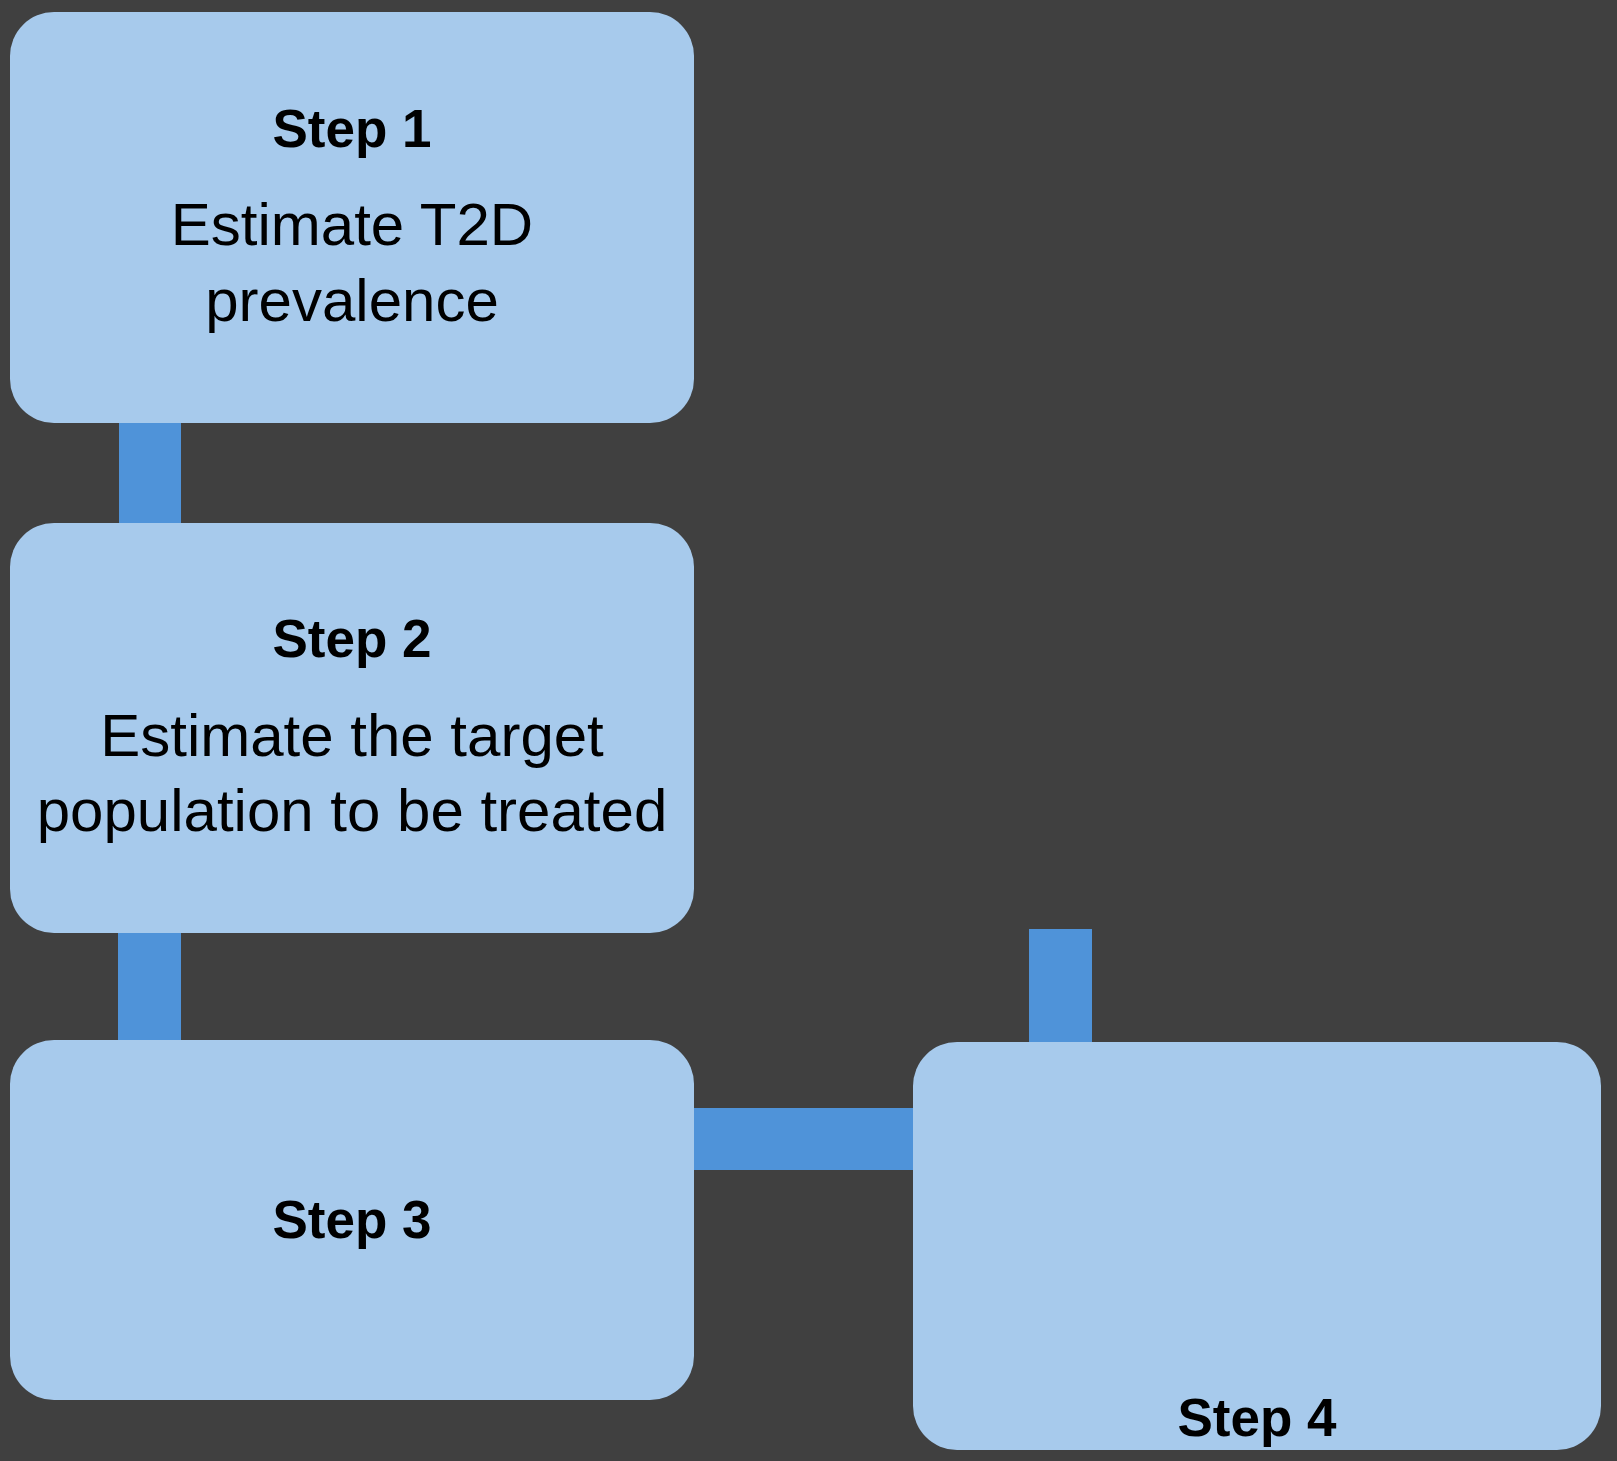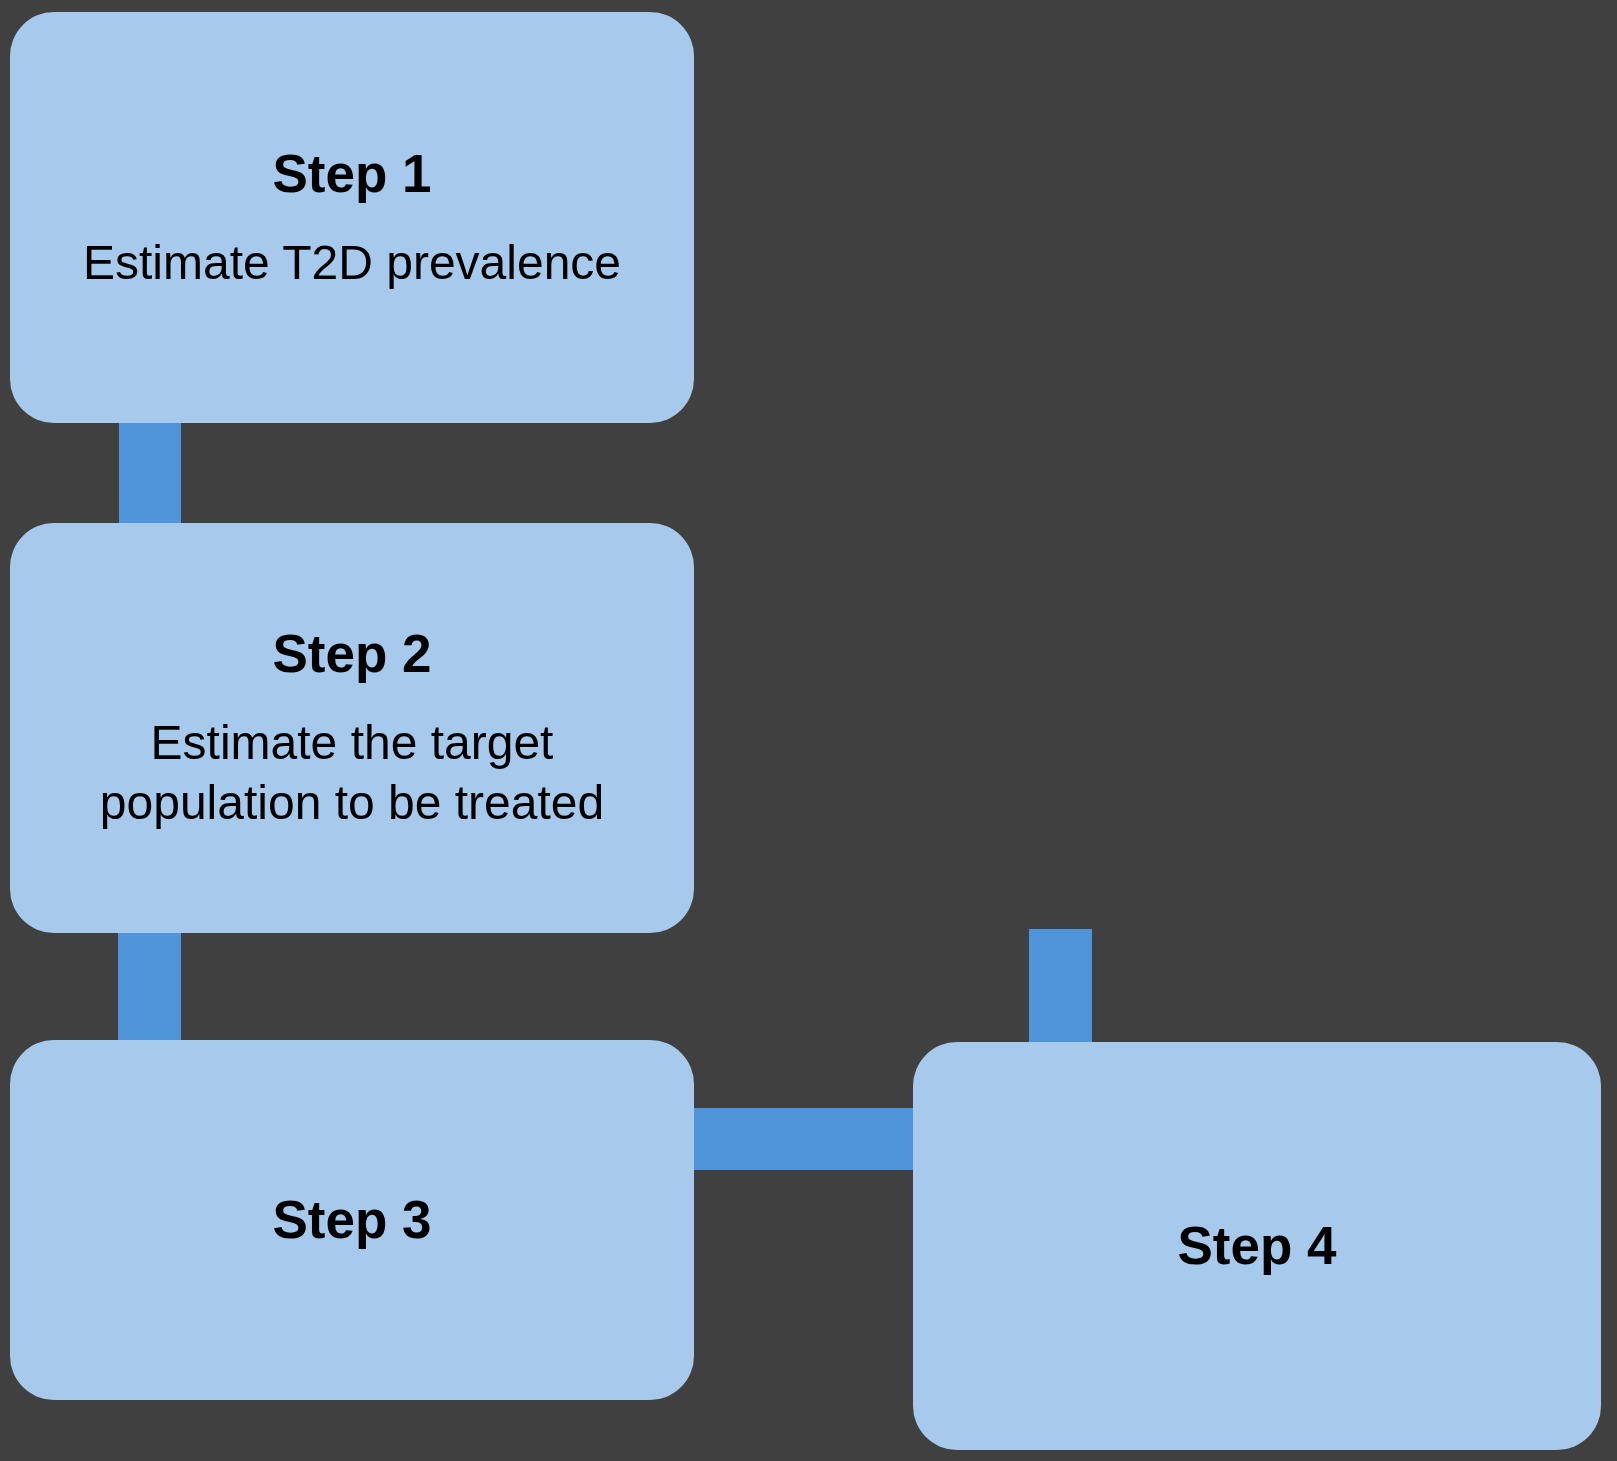--- a/index.html
+++ b/index.html
@@ -28,34 +28,34 @@
     color: var(--text-color, #000000);
     box-sizing: border-box;
     padding: 0 22px;
   }
   .step-title {
     font-size: 53px;
     font-weight: bold;
     line-height: 1.2;
   }
   .step-body {
-    font-size: 48px;
+    font-size: 60px;
     line-height: 1.26;
     white-space: pre-line;
   }
   .connector {
     position: absolute;
     background: var(--connector-fill, #4F93D9);
   }
   
   .box-1 { left: 10px;  top: 12px;   width: 684px; height: 411px; }
   .box-2 { left: 10px;  top: 523px;  width: 684px; height: 410px; align-items: center; }
   .box-3 { left: 10px;  top: 1040px; width: 684px; height: 360px; }
   .box-5 { left: 912px; top: 528px;  width: 689px; height: 404px; }
-  .box-4 { left: 913px; top: 1042px; width: 688px; height: 408px; }
+  .box-4 { left: 913px; top: 1042px; width: 688px; height: 408px; justify-content: flex-end; }
   
   .conn-1-2 { left: 119px;  top: 421px;  width: 62px;  height: 108px; }
   .conn-2-3 { left: 118px;  top: 930px;  width: 63px;  height: 116px; }
   .conn-3-4 { left: 694px;  top: 1108px; width: 232px; height: 62px;  }
   .conn-4-5 { left: 1029px; top: 929px;  width: 63px;  height: 118px; }
 </style>
 </head>
 <body>
 
 <div class="canvas">

